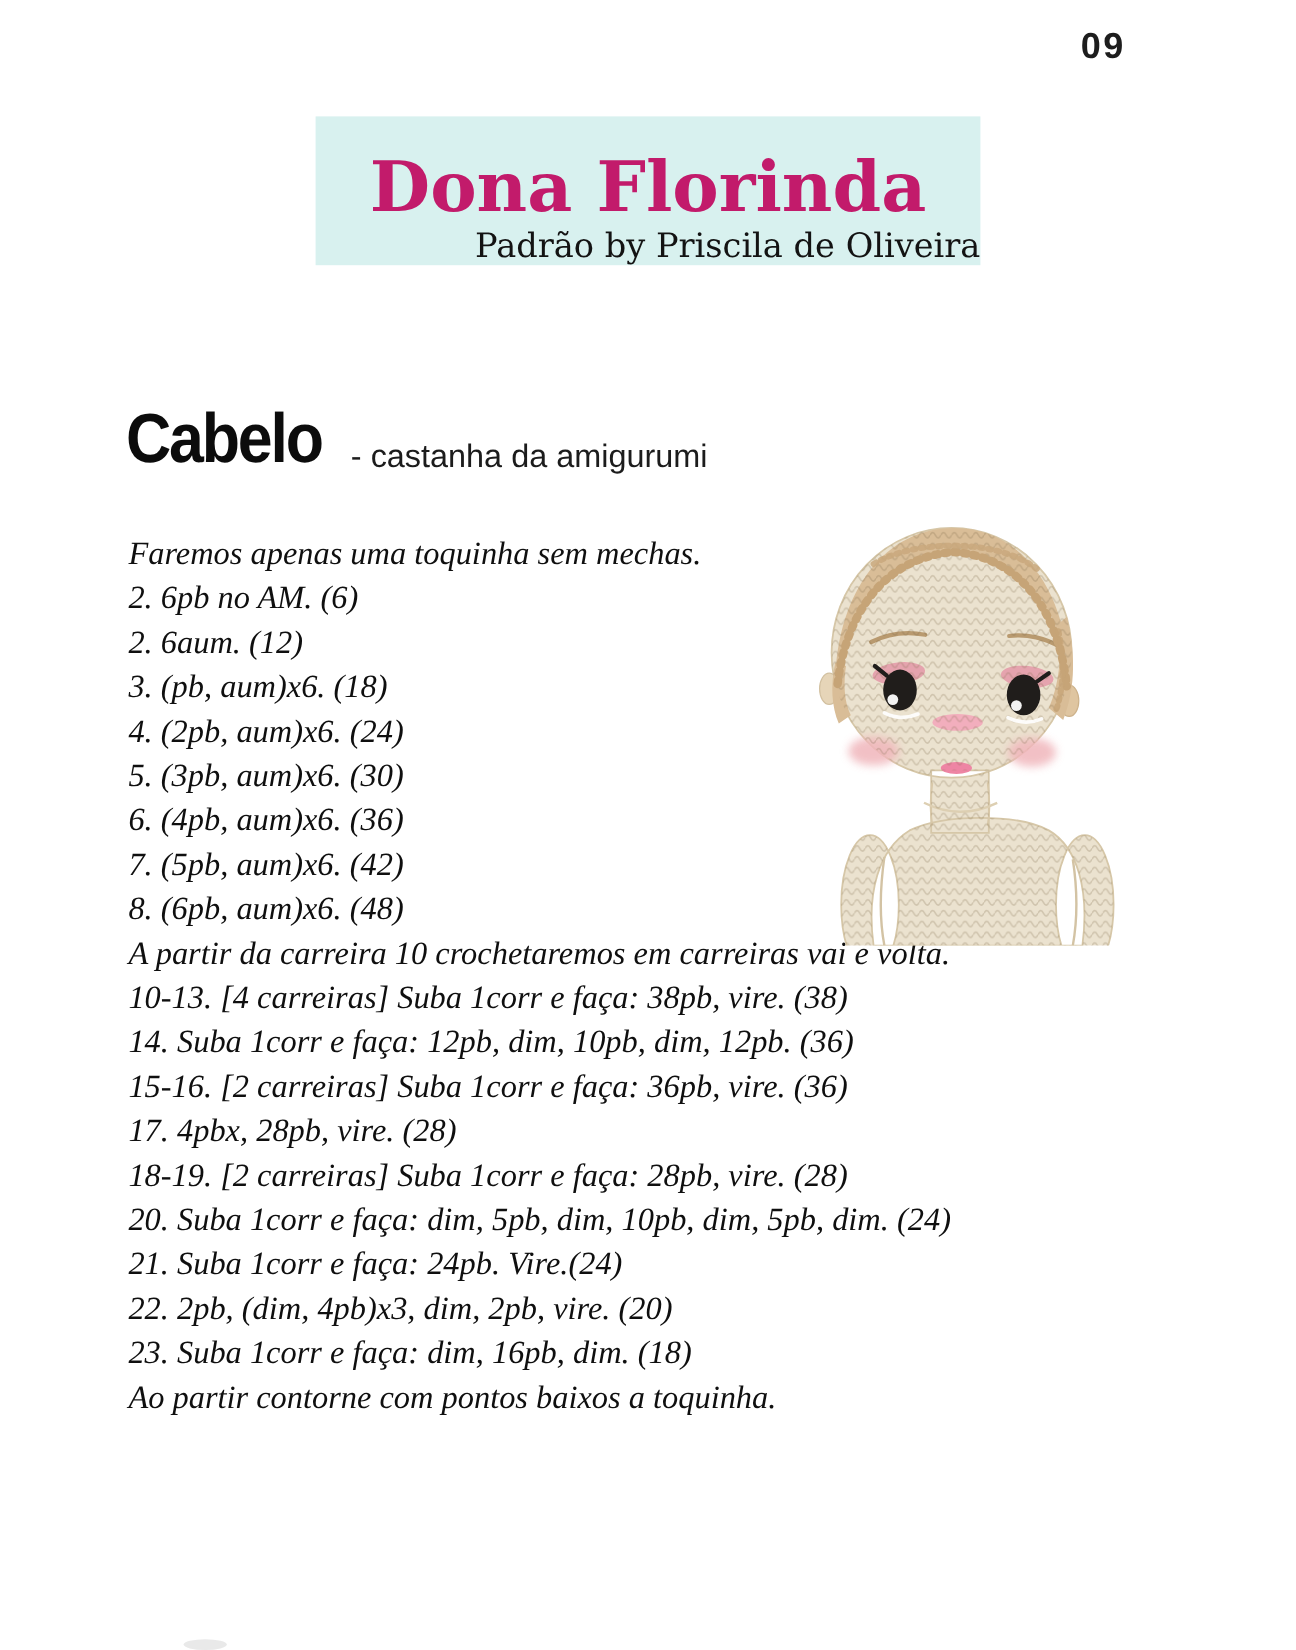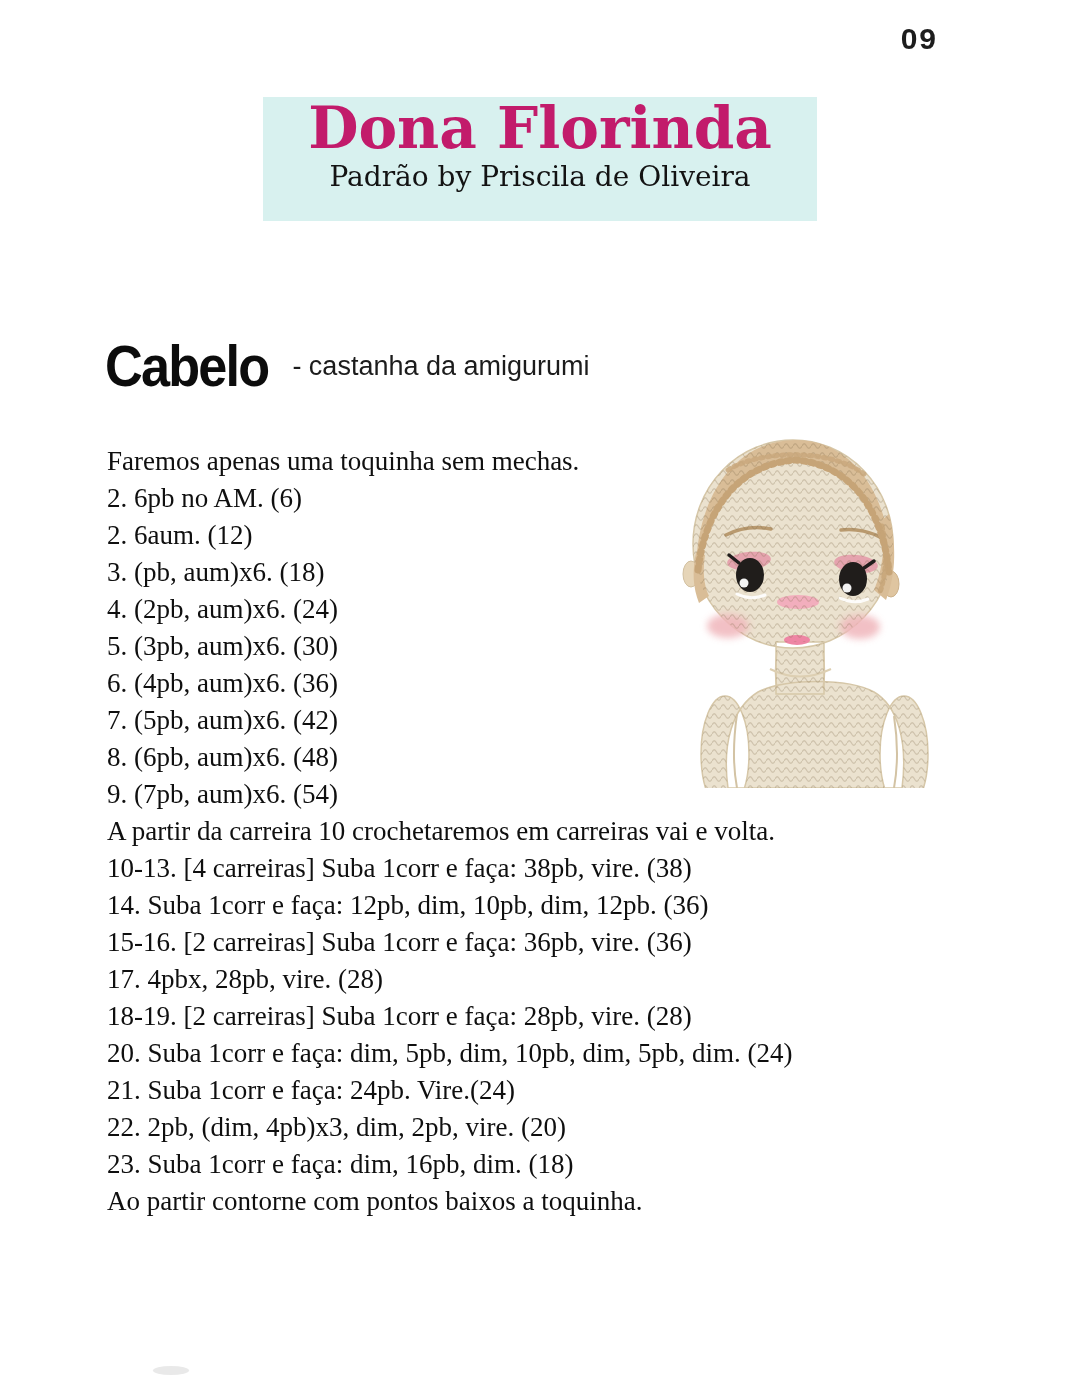--- a/index.html
+++ b/index.html
@@ -11,48 +11,48 @@
   .page-number {
     position:absolute; top:22px; right:34px;
     font-family:"Liberation Sans", sans-serif;
     font-size:30px; font-weight:600; color:#1d1d1d; letter-spacing:2px;
   }
   .banner {
     position:absolute; left:263px; top:97px; width:554px; height:124px;
     background:#d8f1ef; text-align:center;
   }
   .banner-title {
-    padding-top:0;
+    padding-top:28px;
     font-family:"DejaVu Serif", serif;
     font-weight:700; font-size:58px; line-height:62px;
     color:#c21b6b; letter-spacing:0px;
   }
   .banner-subtitle {
     font-family:"DejaVu Serif", serif;
-    font-size:28px; line-height:32px; color:#131313; margin-top:2px;
+    font-size:28px; line-height:32px; color:#131313; margin-top:2px;text-align:right;
   }
   .section-head {
     position:absolute; left:105px; top:336px;
-    display:flex; align-items:center;
+    display:flex; align-items:flex-end;
   }
   .section-title {
     font-family:"Liberation Sans", sans-serif;
     font-weight:700; font-size:58px; line-height:60px;
     letter-spacing:-2px; color:#0c0c0c;
     transform:scaleX(0.9); transform-origin:left bottom;
   }
   .section-note {
     font-family:Liberation Sans, sans-serif;
     font-size:27px; color:#1c1c1c; margin-left:6px;
   }
   .instructions {
     position:absolute; left:107px; top:443px; width:880px;
     font-size:27px; line-height:37px; color:#0f0f0f;
   }
-  .instruction-line { white-space:nowrap; }
+  .instruction-line { white-space:nowrap;font-style:italic; }
   .doll {
     position:absolute; left:658px; top:422px; width:334px; height:366px;
   }
   .doll svg { display:block; width:334px; height:366px; }
   .bottom-artifact {
     position:absolute; left:153px; top:1366px; width:36px; height:9px;
     background:#e9e9e9; border-radius:50%;
   }
 </style>
 </head>
@@ -75,21 +75,20 @@
   <div class="instructions">
       <div class="instruction-line">Faremos apenas uma toquinha sem mechas.</div>
       <div class="instruction-line">2. 6pb no AM. (6)</div>
       <div class="instruction-line">2. 6aum. (12)</div>
       <div class="instruction-line">3. (pb, aum)x6. (18)</div>
       <div class="instruction-line">4. (2pb, aum)x6. (24)</div>
       <div class="instruction-line">5. (3pb, aum)x6. (30)</div>
       <div class="instruction-line">6. (4pb, aum)x6. (36)</div>
       <div class="instruction-line">7. (5pb, aum)x6. (42)</div>
       <div class="instruction-line">8. (6pb, aum)x6. (48)</div>
-      <div class="instruction-line">9. (7pb, aum)x6. (54)</div>
       <div class="instruction-line">A partir da carreira 10 crochetaremos em carreiras vai e volta.</div>
       <div class="instruction-line">10-13. [4 carreiras] Suba 1corr e faça: 38pb, vire. (38)</div>
       <div class="instruction-line">14. Suba 1corr e faça: 12pb, dim, 10pb, dim, 12pb. (36)</div>
       <div class="instruction-line">15-16. [2 carreiras] Suba 1corr e faça: 36pb, vire. (36)</div>
       <div class="instruction-line">17. 4pbx, 28pb, vire. (28)</div>
       <div class="instruction-line">18-19. [2 carreiras] Suba 1corr e faça: 28pb, vire. (28)</div>
       <div class="instruction-line">20. Suba 1corr e faça: dim, 5pb, dim, 10pb, dim, 5pb, dim. (24)</div>
       <div class="instruction-line">21. Suba 1corr e faça: 24pb. Vire.(24)</div>
       <div class="instruction-line">22. 2pb, (dim, 4pb)x3, dim, 2pb, vire. (20)</div>
       <div class="instruction-line">23. Suba 1corr e faça: dim, 16pb, dim. (18)</div>

